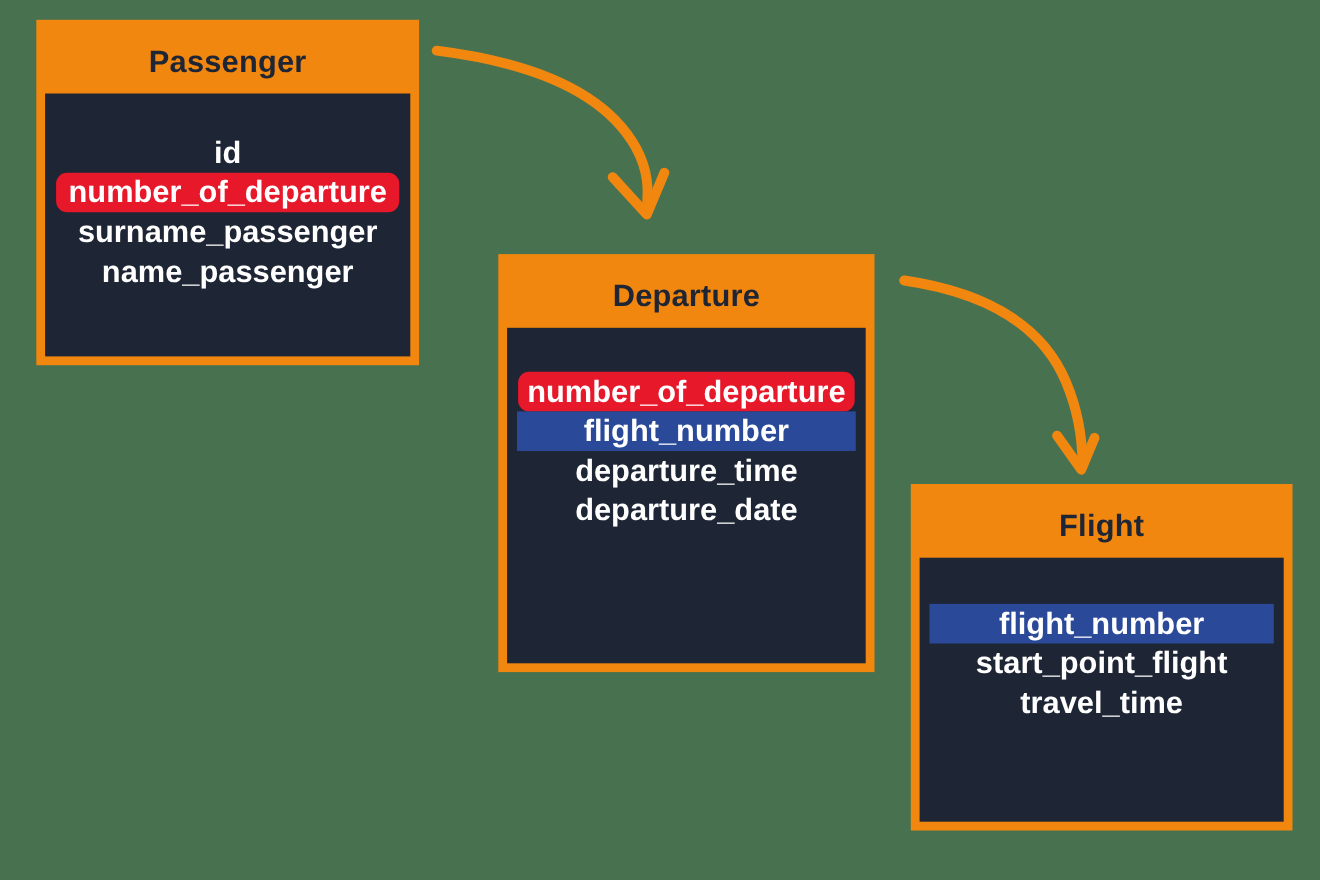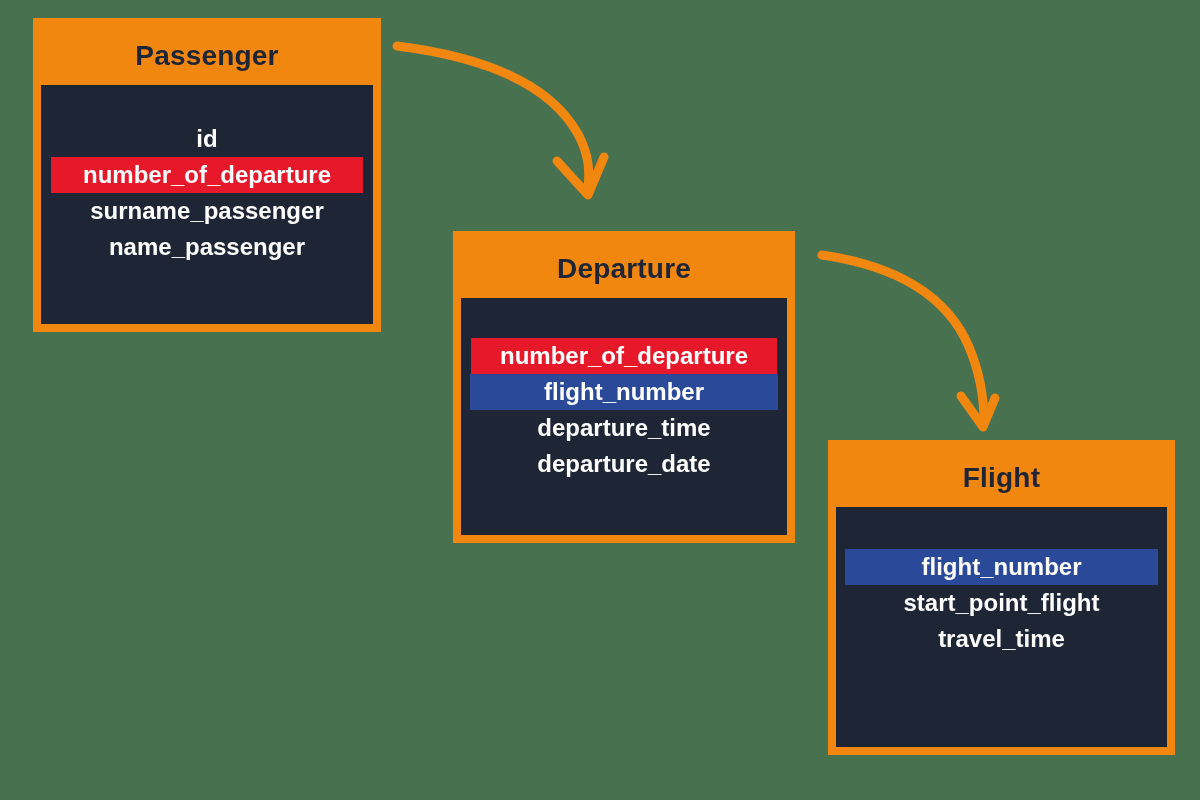--- a/index.html
+++ b/index.html
@@ -27,21 +27,21 @@
   }
   .entity-table {
     position: absolute;
     background: var(--orange, #f1870f);
     padding: 8px;
     box-sizing: border-box;
     display: flex;
     flex-direction: column;
   }
   .table-passenger { left: 33px;  top: 18px;  width: 348px; height: 314px; }
-  .table-departure { left: 453px; top: 231px; width: 342px; height: 312px; }
+  .table-departure { left: 453px; top: 231px; width: 342px; height: 380px; }
   .table-flight    { left: 828px; top: 440px; width: 347px; height: 315px; }
 
   .table-header {
     height: 59px;
     display: flex;
     align-items: center;
     justify-content: center;
     color: var(--navy, #1e2534);
     font-size: 28px;
     font-weight: bold;
@@ -56,25 +56,25 @@
   }
   .table-passenger .table-body { padding-top: 36px; }
   .table-departure .table-body { padding-top: 40px; }
   .table-flight    .table-body { padding-top: 42px; }
 
   .field-row {
     height: 36px;
     line-height: 36px;
     text-align: center;
     color: var(--field_text, #ffffff);
-    font-size: 24px;
+    font-size: 28px;
     font-weight: bold;
     white-space: nowrap;
   }
-  .field-row[data-highlight="red"]  { background: var(--red, #e6182a);  margin: 0 10px; }
+  .field-row[data-highlight="red"]  { background: var(--red, #e6182a);  margin: 0 10px; border-radius: 10px; }
   .field-row[data-highlight="blue"] { background: var(--blue, #2a4a99); margin: 0 9px; }
 </style>
 </head>
 <body>
 
 <div class="canvas">
 
   <svg class="arrow-layer" viewBox="0 0 1200 800">
     <g fill="none" stroke="#f1870f" stroke-width="9" stroke-linecap="round" stroke-linejoin="round">
       <path d="M397,46 C485,57 550,84 578,134 C591,158 589,176 588,190"></path>

